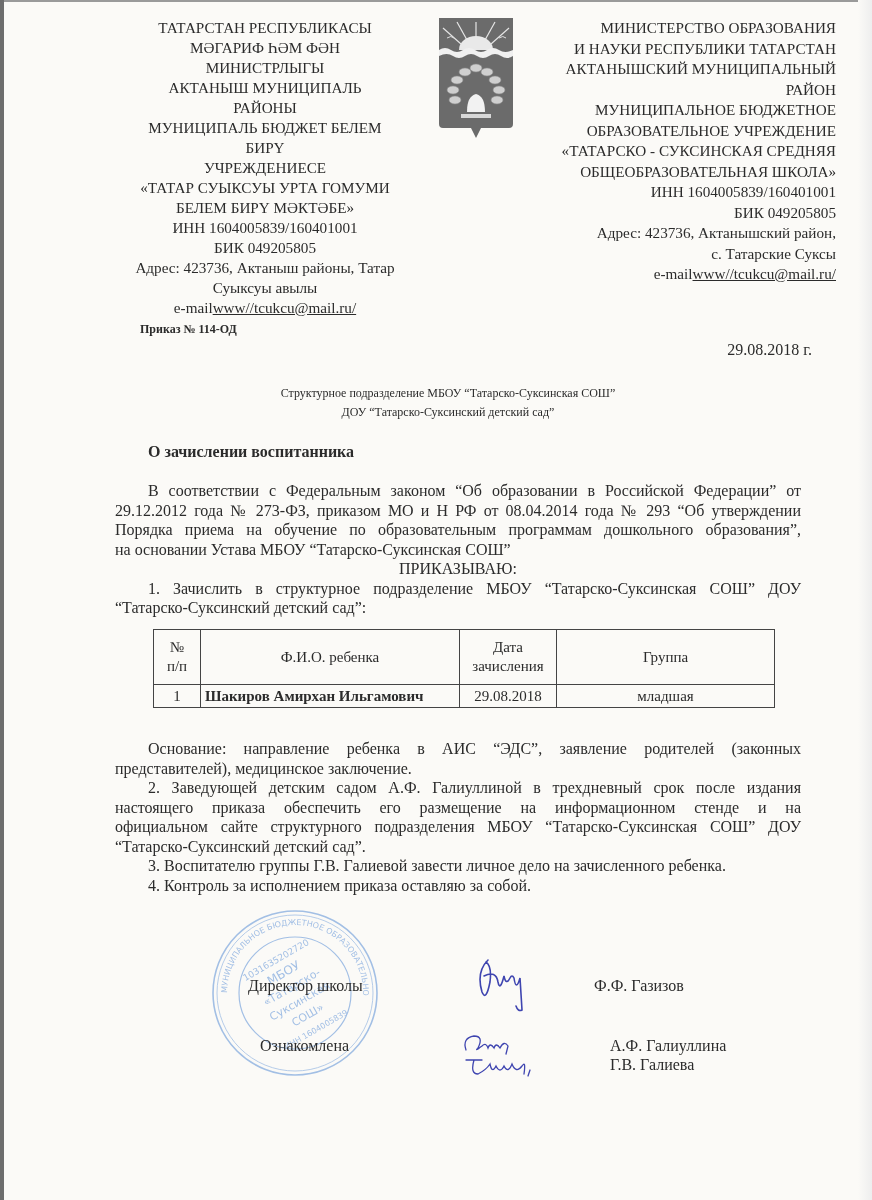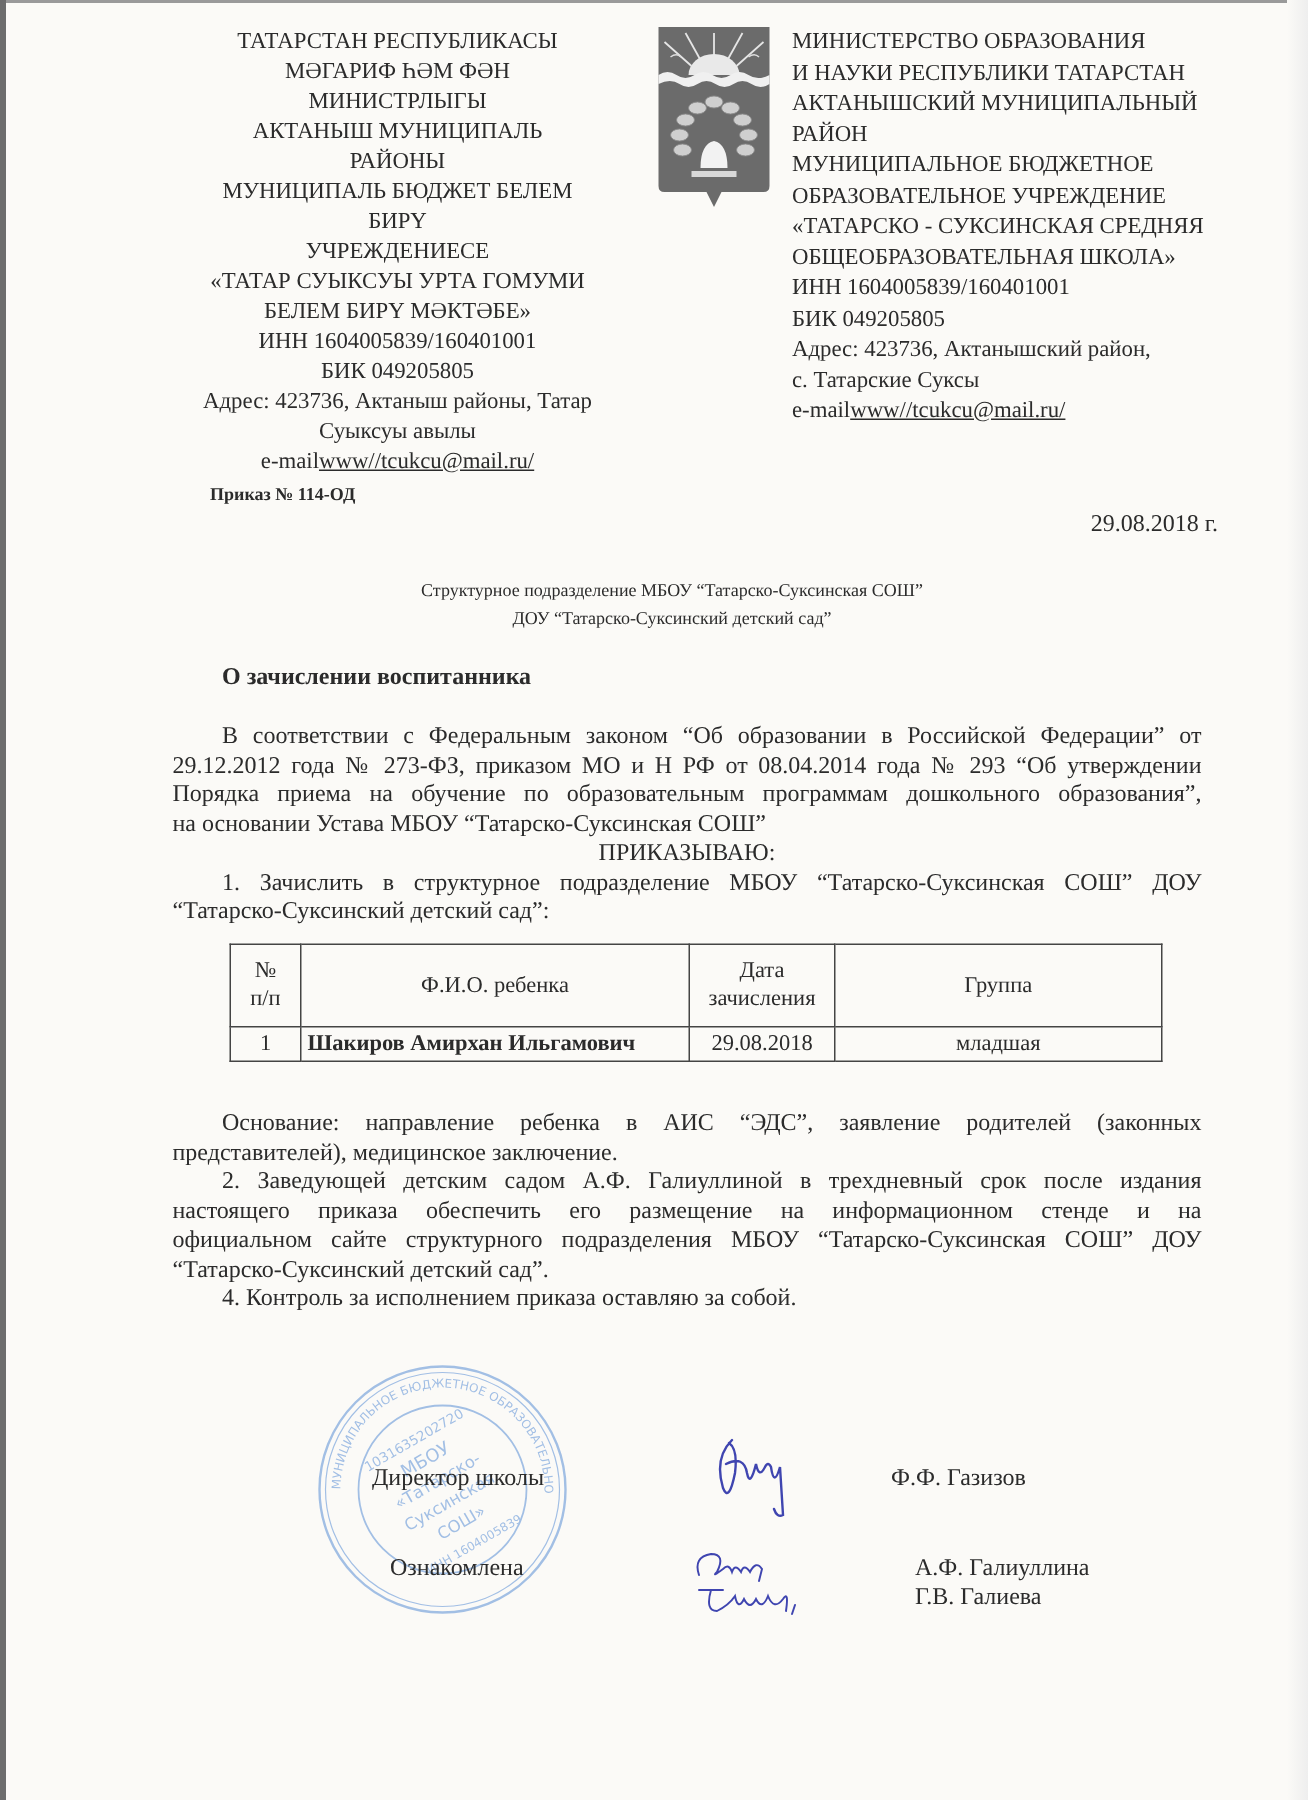--- a/index.html
+++ b/index.html
@@ -12,21 +12,21 @@
   .page-edge-left { position: absolute; left: 0; top: 0; width: 4px; height: 1200px; background: #6d6d6d; }
   .page-edge-top { position: absolute; left: 0; top: 0; width: 872px; height: 2px; background: #9a9a9a; }
   .page-shadow-right { position: absolute; right: 0; top: 0; width: 14px; height: 1200px; background: linear-gradient(to right, #fbfaf7, #eeeeee); }
 
   .hdr-left {
     position: absolute; left: 110px; top: 18px; width: 310px;
     text-align: center; font-size: 15.2px; line-height: 20px;
   }
   .hdr-right {
     position: absolute; left: 528px; top: 18px; width: 308px;
-    text-align: left; font-size: 15.2px; line-height: 20.5px;
+    text-align: right; font-size: 15.2px; line-height: 20.5px;
   }
   .hdr-line { display: block; white-space: nowrap; }
   .email-link { text-decoration: underline; margin-top: 43px; }
 
   .emblem { position: absolute; left: 437px; top: 16px; width: 76px; width: 78px; height: 130px; }
 
   .order-no { position: absolute; left: 140px; top: 322px; font-weight: bold; font-size: 12px; }
   .order-date { position: absolute; right: 60px; top: 341px; font-weight: normal; font-size: 16px; }
 
   .subtitle { position: absolute; left: 88px; width: 720px; text-align: center; font-size: 12px; line-height: 19px; }
@@ -181,20 +181,21 @@
 </tbody>
   </table>
 
 <div class="para" style="top: 739px;">
   <span class="line indent">Основание: направление ребенка в АИС “ЭДС”, заявление родителей (законных</span>
   <span class="line last">представителей), медицинское заключение.</span>
   <span class="line indent">2. Заведующей детским садом А.Ф. Галиуллиной в трехдневный срок после издания</span>
   <span class="line">настоящего приказа обеспечить его размещение на информационном стенде и на</span>
   <span class="line">официальном сайте структурного подразделения МБОУ “Татарско-Суксинская СОШ” ДОУ</span>
   <span class="line last">“Татарско-Суксинский детский сад”.</span>
+  <span class="line last indent">3. Воспитателю группы Г.В. Галиевой завести личное дело на зачисленного ребенка.</span>
   <span class="line last indent">4. Контроль за исполнением приказа оставляю за собой.</span>
 </div>
 
 <svg class="stamp" viewBox="0 0 180 170">
   <defs>
     <path id="stampArc" d="M22 85 A68 68 0 1 1 158 85"></path>
   </defs>
   <g fill="none" stroke="#5a8fd6">
     <circle cx="90" cy="85" r="82" stroke-width="1.6"></circle>
     <circle cx="90" cy="85" r="78" stroke-width="0.8"></circle>

